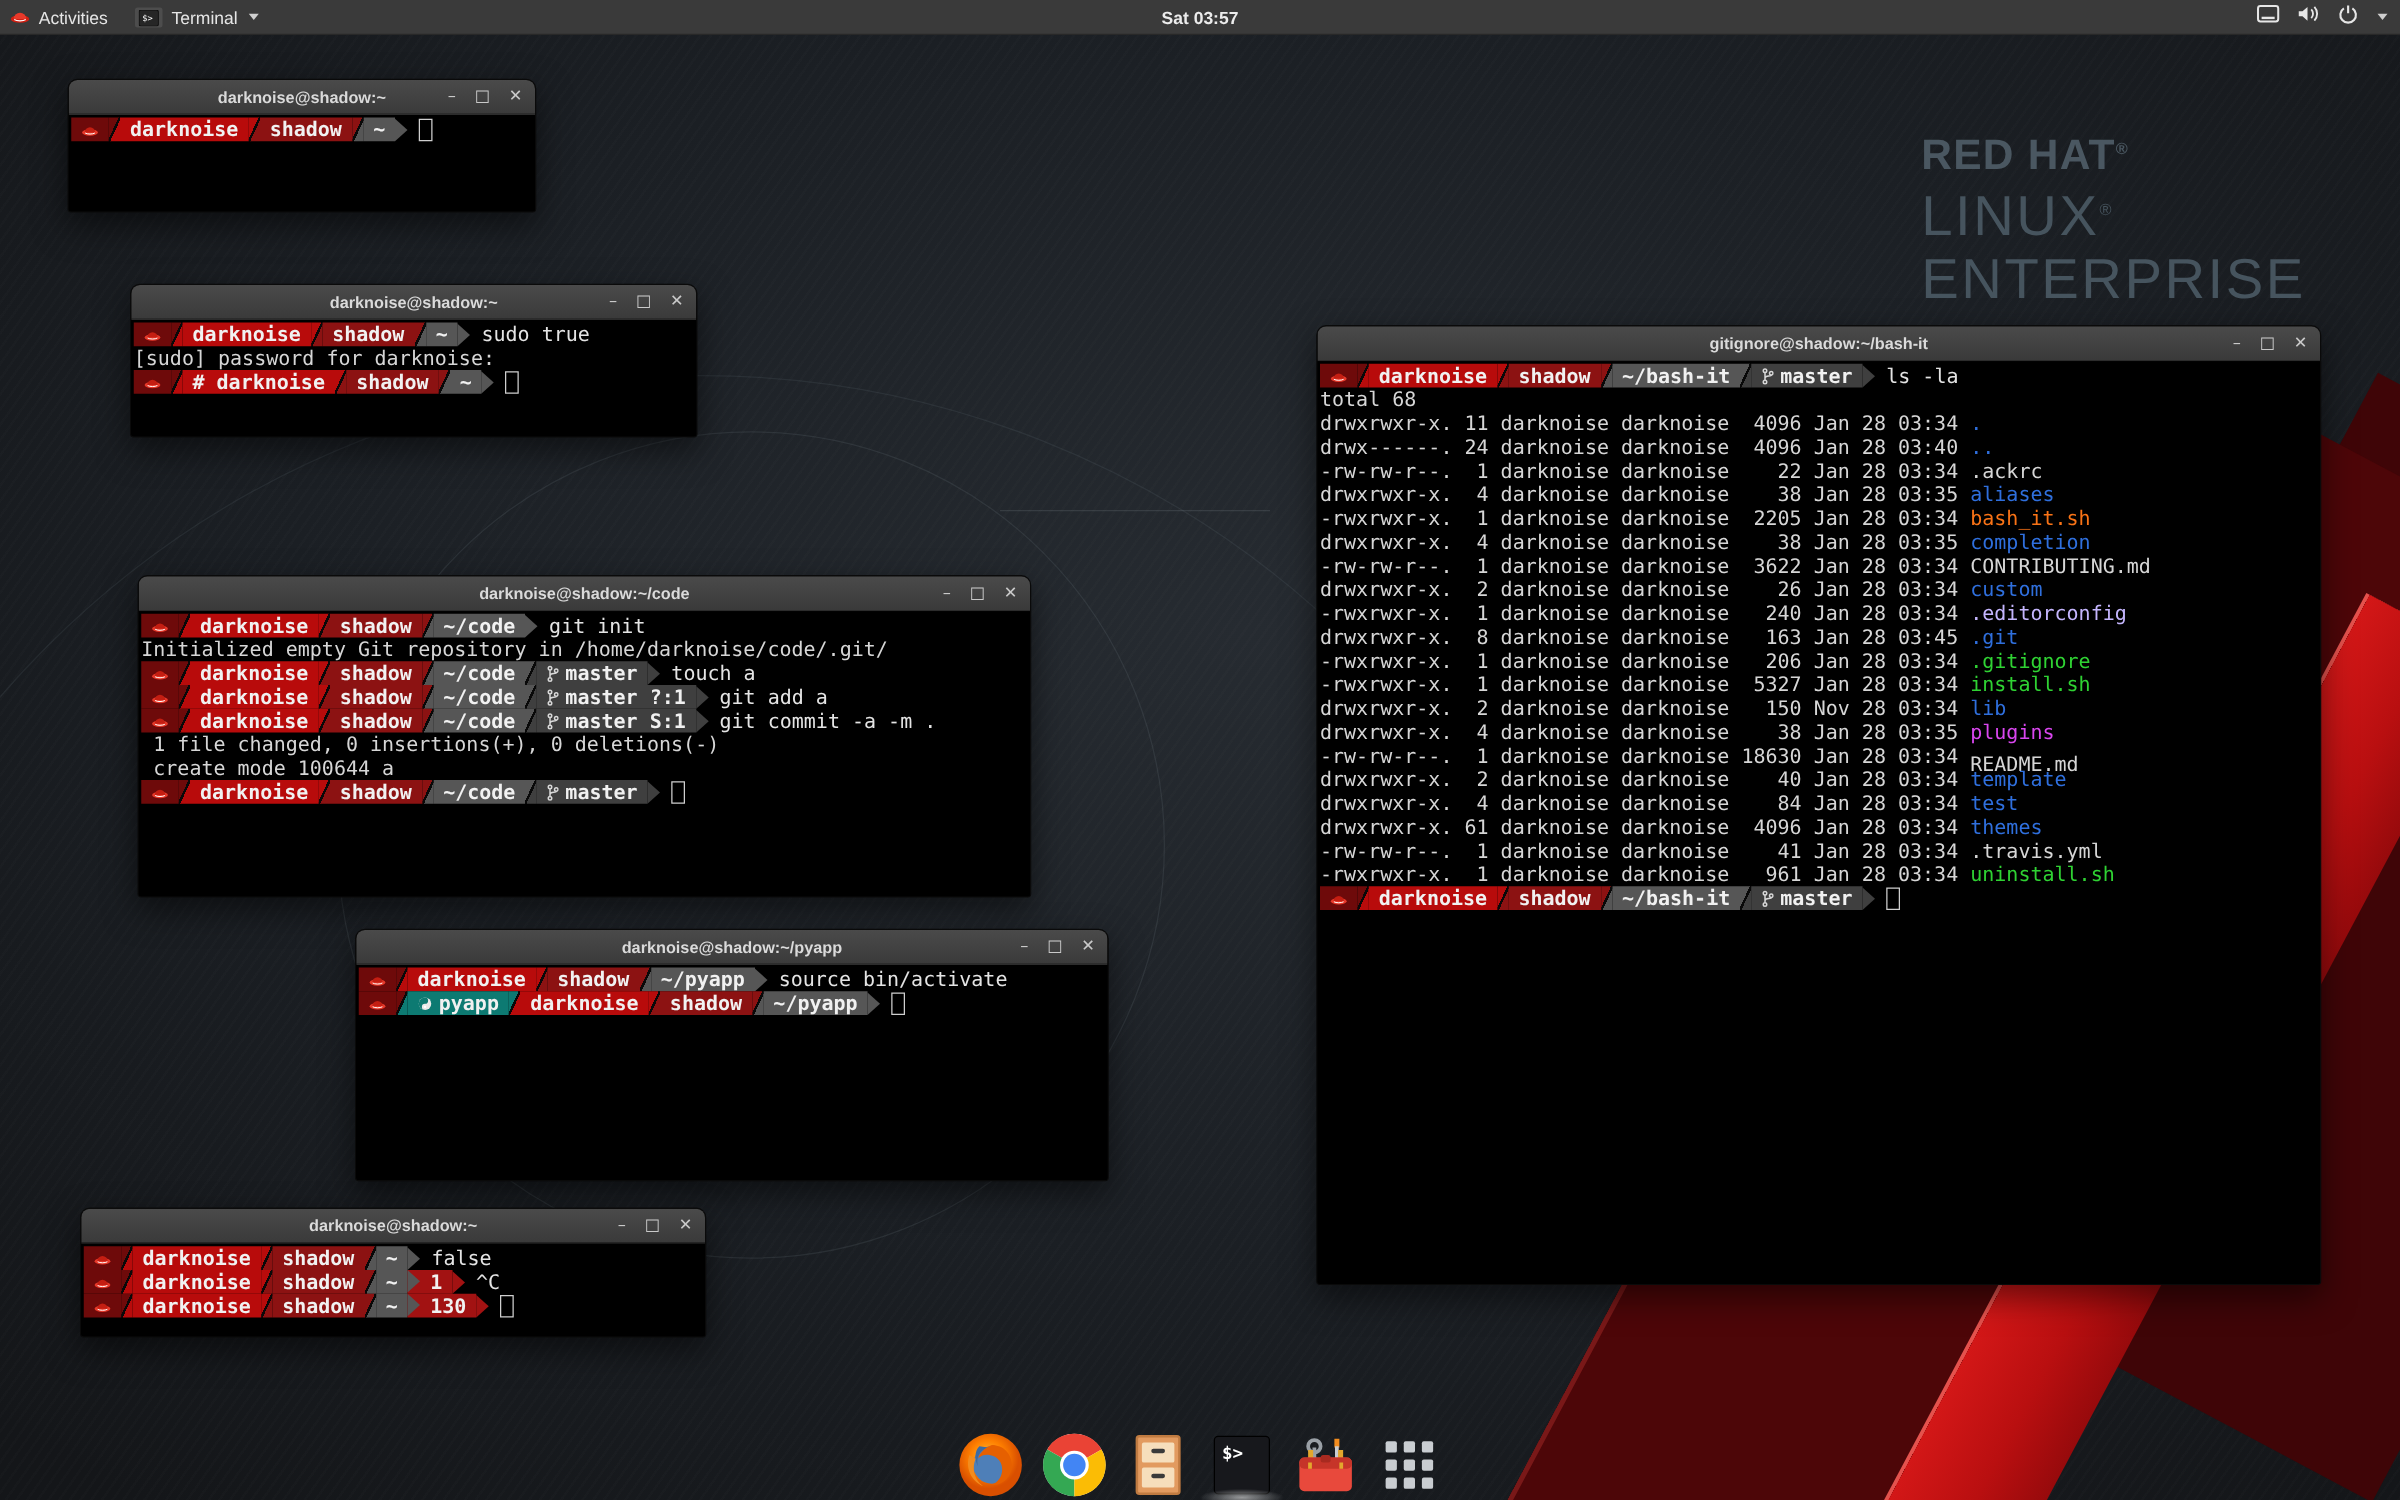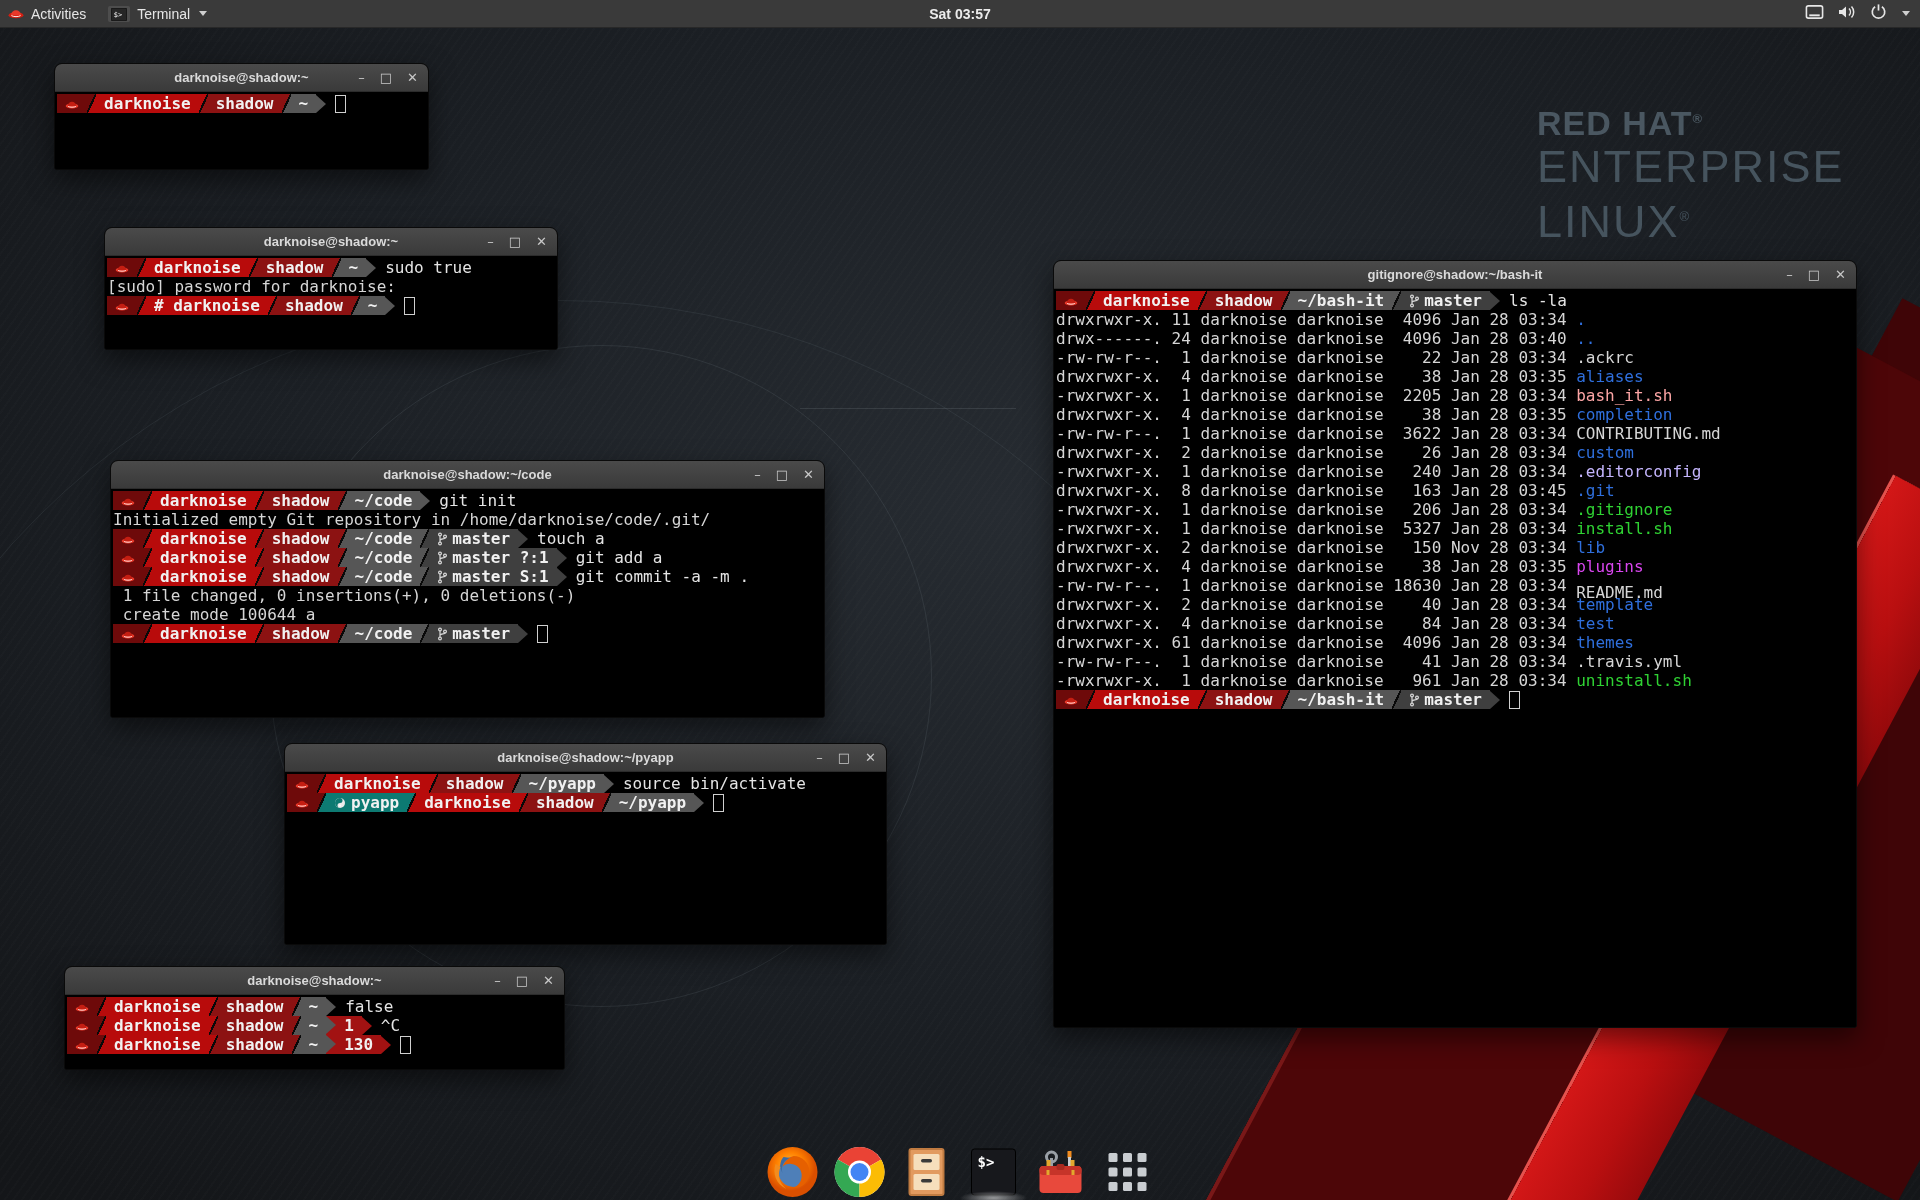--- a/index.html
+++ b/index.html
@@ -81,22 +81,22 @@
 <div class="arc arc2"></div>
 <div class="wall-line"></div>
 <div class="stripes">
   <div class="stripe stripe-dark2"></div>
   <div class="stripe stripe-dark"></div>
   <div class="stripe stripe-bright"></div>
 </div>
 
 <div class="rhel-logo">
   <div class="rhel-brand"><span>RED HAT</span><span class="reg">®</span></div>
+  <div class="rhel-line"><span>LINUX</span><span class="reg">®</span></div>
   <div class="rhel-line">ENTERPRISE</div>
-  <div class="rhel-line"><span>LINUX</span><span class="reg">®</span></div>
 </div>
 
 <div class="topbar">
   <div class="tb-left">
     <div class="tb-activities">
       <span>
         <svg width="16" height="13" viewBox="0 0 16 13">
             <ellipse cx="8" cy="9.2" rx="7.4" ry="3" fill="#d01f12"></ellipse>
             <path d="M3 9.2a5 5 0 0 1 10 0z" fill="#e8392a"></path>
             <path d="M3.4 9.6c2 1.4 7.2 1.4 9.2 0" stroke="#fff" stroke-width=".9" fill="none"></path>
@@ -321,25 +321,26 @@
               <path d="M2.8 8a4.2 4.2 0 0 1 8.4 0z" fill="#c41e12"></path>
               <path d="M3.1 8.4c1.7 1.1 6.1 1.1 7.8 0" stroke="#ffffff" stroke-width=".8" fill="none"></path>
             </svg></span></span><span class="sep" style="background: linear-gradient(115deg, rgb(110, 10, 10) 44%, rgba(15, 15, 15, 0.6) 44%, rgba(15, 15, 15, 0.6) 56%, rgb(184, 11, 11) 56%);"></span><span class="seg" style="background: rgb(184, 11, 11);"><span>darknoise</span></span><span class="sep" style="background: linear-gradient(115deg, rgb(184, 11, 11) 44%, rgba(15, 15, 15, 0.6) 44%, rgba(15, 15, 15, 0.6) 56%, rgb(140, 18, 18) 56%);"></span><span class="seg" style="background: rgb(140, 18, 18);"><span>shadow</span></span><span class="sep" style="background: linear-gradient(115deg, rgb(140, 18, 18) 44%, rgba(15, 15, 15, 0.6) 44%, rgba(15, 15, 15, 0.6) 56%, rgb(86, 86, 86) 56%);"></span><span class="seg" style="background: rgb(86, 86, 86);"><span>~/bash-it</span></span><span class="sep" style="background: linear-gradient(115deg, rgb(86, 86, 86) 44%, rgba(15, 15, 15, 0.6) 44%, rgba(15, 15, 15, 0.6) 56%, rgb(63, 63, 63) 56%);"></span><span class="seg" style="background: rgb(63, 63, 63);"><span class="pic"><svg width="10" height="14" viewBox="0 0 10 14">
               <g stroke="#d8d8d8" stroke-width="1.2" fill="none">
                 <circle cx="3" cy="2.5" r="1.4"></circle>
                 <circle cx="3" cy="11.5" r="1.4"></circle>
                 <circle cx="8" cy="4.5" r="1.4"></circle>
                 <path d="M3 4v6M3 8.5C3 6 8 7.5 8 6"></path>
               </g>
             </svg></span><span>master</span></span><span class="earrow" style="border-left: 10px solid rgb(63, 63, 63);"></span><span class="cmd">ls -la</span></div>
+      <div class="tline tout"><span>total 68</span></div>
       <div class="tline tout"><span>drwxrwxr-x. 11 darknoise darknoise  4096 Jan 28 03:34 </span><span style="color: rgb(47, 111, 221);">.</span></div>
       <div class="tline tout"><span>drwx------. 24 darknoise darknoise  4096 Jan 28 03:40 </span><span style="color: rgb(47, 111, 221);">..</span></div>
       <div class="tline tout"><span>-rw-rw-r--.  1 darknoise darknoise    22 Jan 28 03:34 </span><span style="color: rgb(214, 214, 214);">.ackrc</span></div>
       <div class="tline tout"><span>drwxrwxr-x.  4 darknoise darknoise    38 Jan 28 03:35 </span><span style="color: rgb(47, 111, 221);">aliases</span></div>
-      <div class="tline tout"><span>-rwxrwxr-x.  1 darknoise darknoise  2205 Jan 28 03:34 </span><span style="color: #fca5a5;">bash_it.sh</span></div>
+      <div class="tline tout"><span>-rwxrwxr-x.  1 darknoise darknoise  2205 Jan 28 03:34 </span><span style="color: #f97316;">bash_it.sh</span></div>
       <div class="tline tout"><span>drwxrwxr-x.  4 darknoise darknoise    38 Jan 28 03:35 </span><span style="color: rgb(47, 111, 221);">completion</span></div>
       <div class="tline tout"><span>-rw-rw-r--.  1 darknoise darknoise  3622 Jan 28 03:34 </span><span style="color: rgb(214, 214, 214);">CONTRIBUTING.md</span></div>
       <div class="tline tout"><span>drwxrwxr-x.  2 darknoise darknoise    26 Jan 28 03:34 </span><span style="color: rgb(47, 111, 221);">custom</span></div>
       <div class="tline tout"><span>-rwxrwxr-x.  1 darknoise darknoise   240 Jan 28 03:34 </span><span style="color: #c4b5fd;">.editorconfig</span></div>
       <div class="tline tout"><span>drwxrwxr-x.  8 darknoise darknoise   163 Jan 28 03:45 </span><span style="color: rgb(47, 111, 221);">.git</span></div>
       <div class="tline tout"><span>-rwxrwxr-x.  1 darknoise darknoise   206 Jan 28 03:34 </span><span style="color: rgb(47, 210, 51);">.gitignore</span></div>
       <div class="tline tout"><span>-rwxrwxr-x.  1 darknoise darknoise  5327 Jan 28 03:34 </span><span style="color: rgb(47, 210, 51);">install.sh</span></div>
       <div class="tline tout"><span>drwxrwxr-x.  2 darknoise darknoise   150 Nov 28 03:34 </span><span style="color: rgb(47, 111, 221);">lib</span></div>
       <div class="tline tout"><span>drwxrwxr-x.  4 darknoise darknoise    38 Jan 28 03:35 </span><span style="color: #d946ef;">plugins</span></div>
       <div class="tline tout"><span>-rw-rw-r--.  1 darknoise darknoise 18630 Jan 28 03:34 </span><span style="color: rgb(214, 214, 214); margin-top: 14px;">README.md</span></div>

